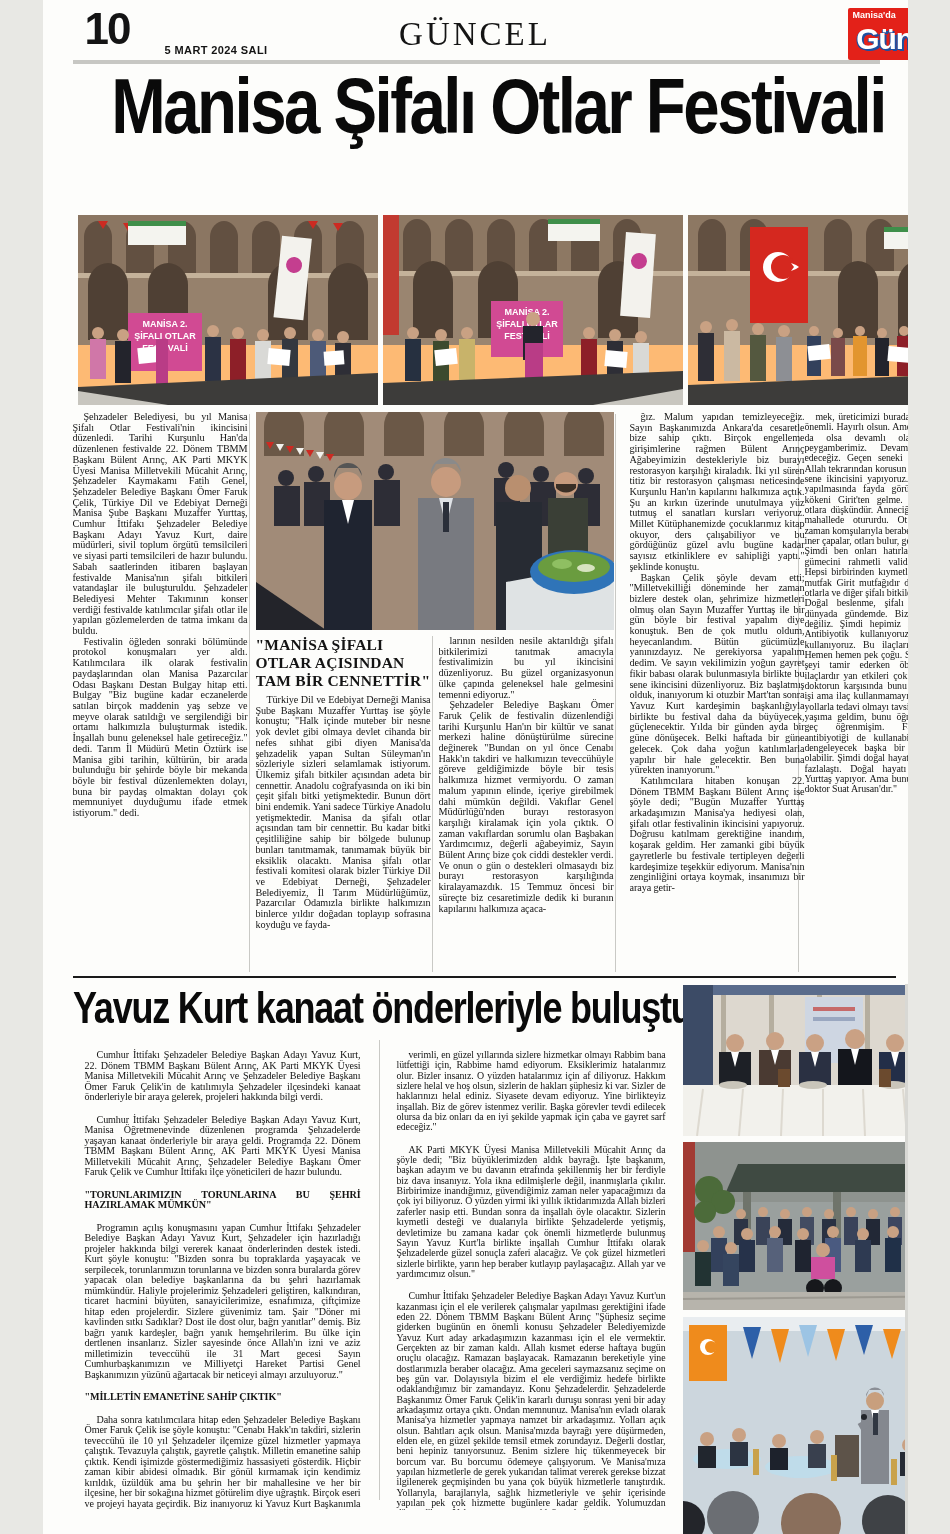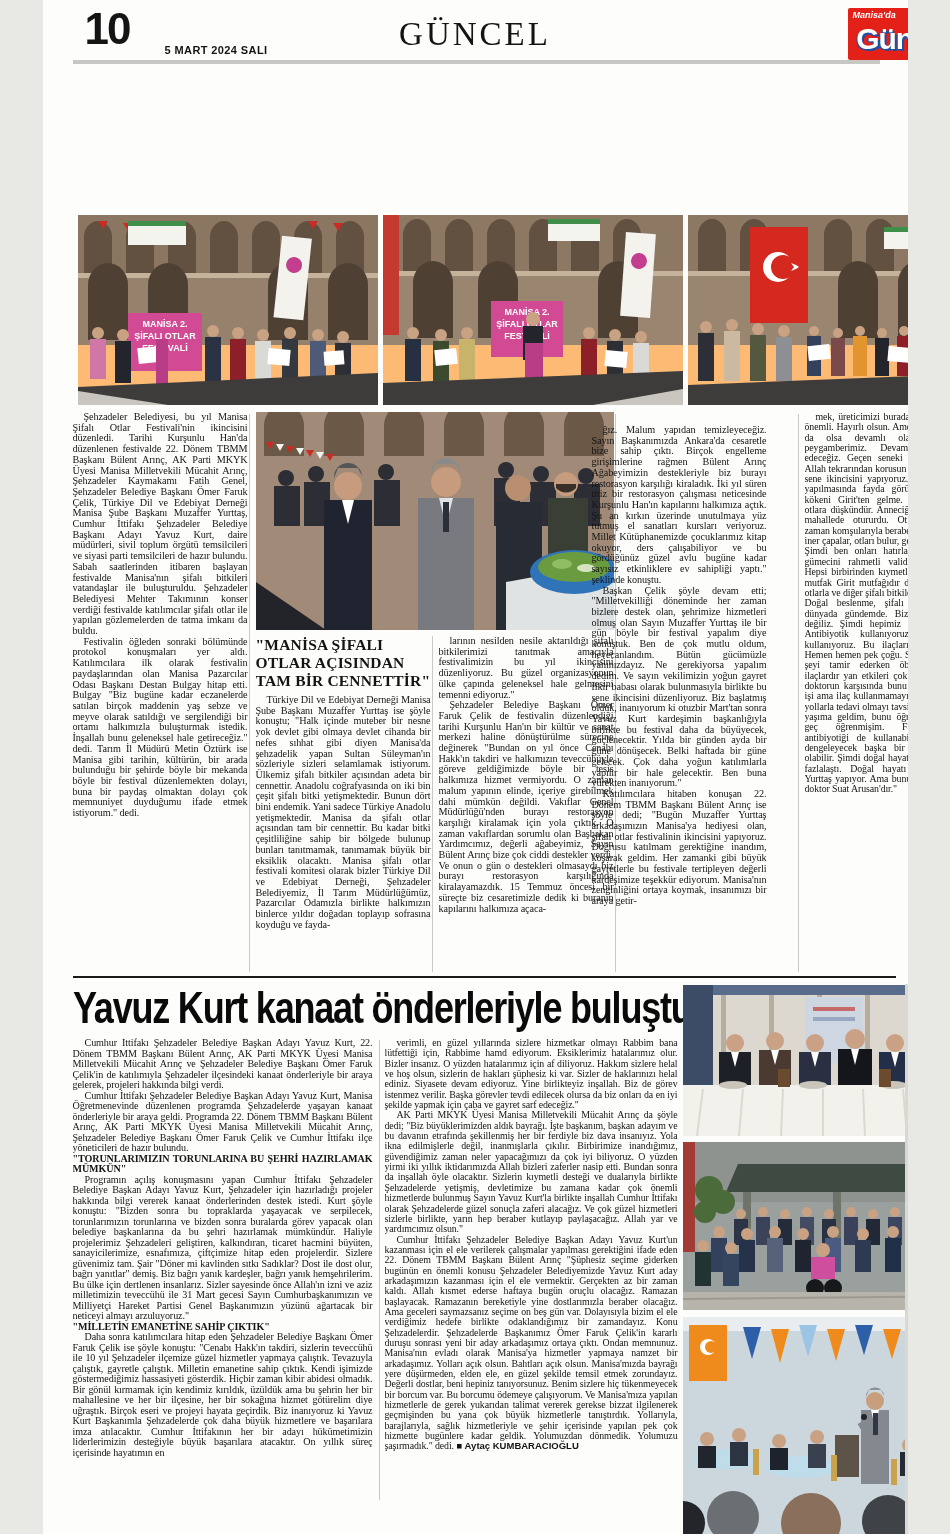--- a/index.html
+++ b/index.html
@@ -11,21 +11,21 @@
   .pagenum{position:absolute;left:42px;top:4px;font-family:"Liberation Sans",sans-serif;
            font-weight:bold;font-size:44px;letter-spacing:-2px;}
   .dateline{position:absolute;left:122px;top:44px;font-family:"Liberation Sans",sans-serif;
             font-weight:bold;font-size:11px;letter-spacing:.4px;}
   .section{position:absolute;left:0;right:0;top:16px;text-align:center;font-weight:normal;
            font-size:33px;letter-spacing:3px;font-family:"Liberation Serif",serif;}
   .hrule{position:absolute;left:30px;right:28px;top:60px;height:4px;background:#c7c7c3;}
   .logo{position:absolute;left:805px;top:8px;width:133px;height:52px;background:#e32119;
         border-radius:2px;overflow:hidden;}
   .logo .ltop{position:absolute;left:5px;top:2px;color:#fff;font-family:"Liberation Sans",sans-serif;
-        font-style:italic;font-weight:bold;font-size:9px;}
+        font-weight:bold;font-size:9px;}
   .logo .lbar{position:absolute;right:4px;top:9px;width:46px;height:8px;background:#1e4fa0;}
   .logo .lwhite{position:absolute;right:0;top:0;width:56px;height:7px;background:#fff;}
   .logo .lmain{position:absolute;left:0;right:0;top:14px;text-align:center;color:#ffffff;
         font-family:"Liberation Sans",sans-serif;font-weight:bold;font-size:30px;letter-spacing:-1px;
         text-shadow:2px 2px 0 #1e4fa0, -1px 1px 0 #1e4fa0;}
 
   
   .h1wrap{position:absolute;left:0;right:0;text-align:center;white-space:nowrap;}
   .h1line{display:inline-block;transform:scaleX(.85);transform-origin:center;
           font-family:"Liberation Sans",sans-serif;font-weight:900;letter-spacing:-3px;color:#0a0a0a;}
@@ -43,27 +43,27 @@
 
   
   .vrule{position:absolute;width:1px;background:#c9c9c5;}
   .divider{position:absolute;left:30px;right:12px;top:976px;height:2px;background:#1a1a1a;}
   .edge{position:absolute;right:0;top:984px;bottom:0;width:3px;background:#d8d8d4;}
 
   .a1col{position:absolute;top:412px;height:563px;width:175px;overflow:hidden;
          font-size:10.2px;line-height:10.7px;text-align:justify;letter-spacing:-.1px;}
   .a1col p{margin:0;text-indent:11px;}
   #a1c1{left:30px;}  #a1c2{left:213px;padding-top:224px;}  #a1c3{left:396px;padding-top:224px;}
-  #a1c4{left:549px;margin-top:13px;} #a1c5{left:762px;font-size:9.9px;line-height:10.35px;}
+  #a1c4{left:587px;} #a1c5{left:762px;font-size:9.9px;line-height:10.35px;}
   .a1-subhead{font-family:"Liberation Serif",serif;font-weight:bold;font-size:15.5px;
          line-height:18px;letter-spacing:.2px;margin:0 0 5px 0;text-align:left;}
 
   .a2col{position:absolute;top:1038px;height:472px;overflow:hidden;font-size:10.1px;
          line-height:10.5px;text-align:justify;letter-spacing:-.1px;}
-  .a2col p{margin:0;text-indent:12px;}
+  .a2col p{margin:12px;text-indent:12px;}
   #a2c1{left:30px;width:300px;}
   #a2c2{left:342px;width:293px;font-size:9.9px;line-height:10.35px;}
   .subline{font-weight:bold;text-indent:0 !important;}
 
   .byl{font-family:"Liberation Sans",sans-serif;font-weight:bold;font-size:9.5px;letter-spacing:0;}
 </style>
 </head>
 <body>
 
 <div id="page">
@@ -72,20 +72,23 @@
   <div class="dateline">5 MART 2024 SALI</div>
   <div class="section">GÜNCEL</div>
   <div class="logo">
     <span class="lwhite"></span>
     <span class="lbar"></span>
     <span class="ltop">Manisa'da</span>
     <span class="lmain">Gündem</span>
   </div>
   <div class="hrule"></div>
 
+  <div class="h1wrap" id="hl1">
+    <span class="h1line">Manisa Şifalı Otlar Festivali</span>
+  </div>
 
   <div class="photo" style="left:35px;top:215px;width:300px;height:190px;">
     <svg viewBox="0 0 300 190" preserveAspectRatio="none">
       <rect x="0" y="0" width="300" height="130" fill="#96816c"></rect>
       <rect x="0" y="0" width="300" height="58" fill="#8b7662"></rect>
       <g fill="#5e4c3e" opacity=".9">
         <path d="M6,22 a14,16 0 0 1 28,0 v36 h-28 z"></path>
           <path d="M48,22 a14,16 0 0 1 28,0 v36 h-28 z"></path>
         <path d="M90,22 a14,16 0 0 1 28,0 v36 h-28 z"></path>
           <path d="M132,22 a14,16 0 0 1 28,0 v36 h-28 z"></path>

